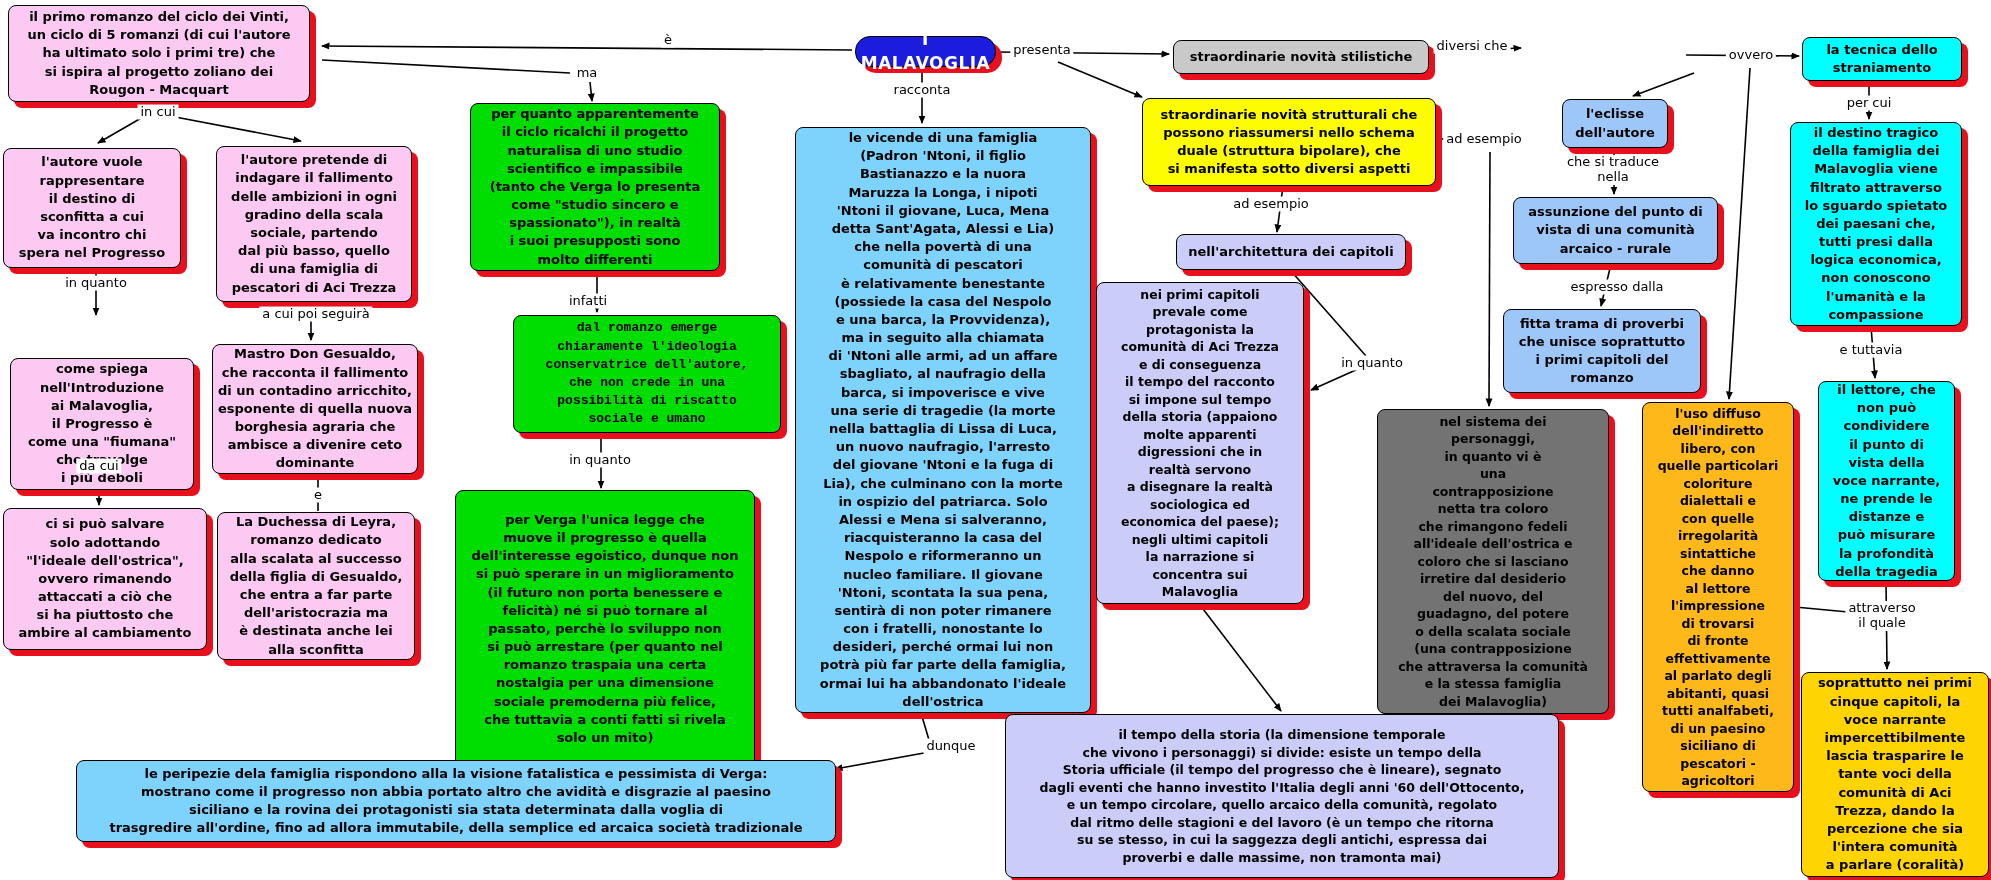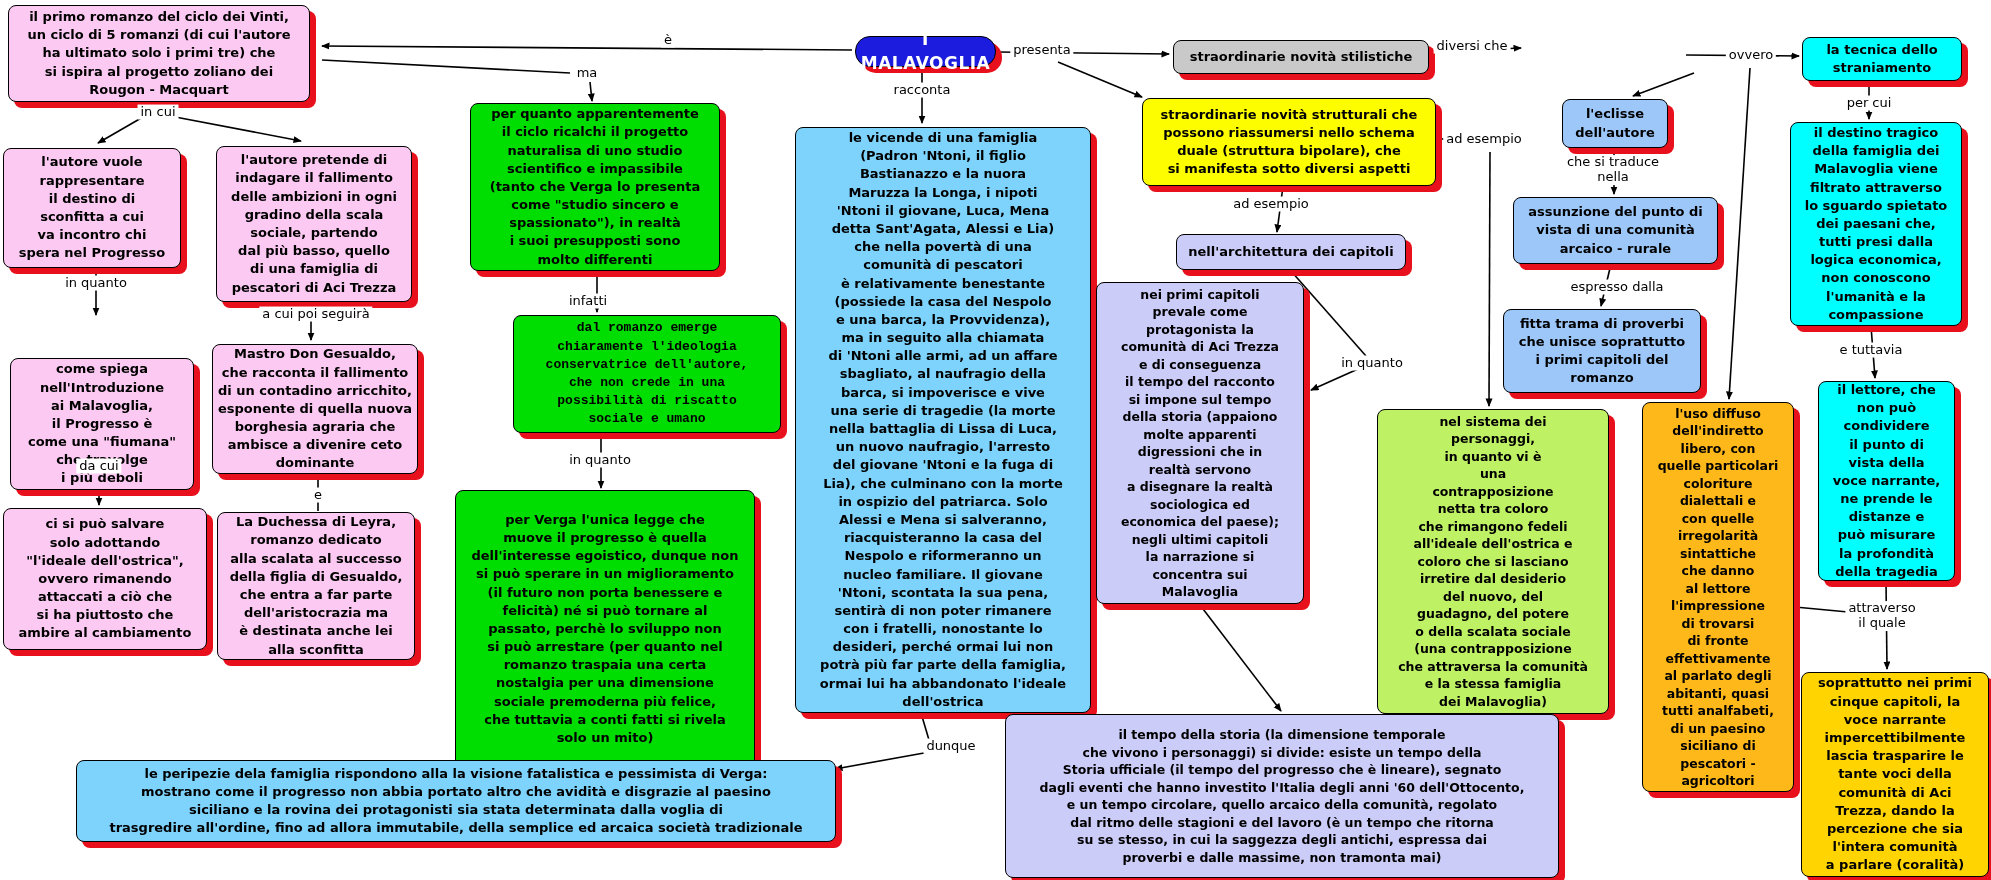--- a/index.html
+++ b/index.html
@@ -13,21 +13,21 @@
         text-align:center;white-space:pre-line;font-weight:bold;font-size:13px;line-height:1.4;
         color:#000;border:1.6px solid #000;border-radius:8px;box-sizing:border-box;
         padding:2px 4px;box-shadow:6px 6px 0 0 #e8101c;pointer-events:auto;}
   .c-pink{background:#fbc9f1}
   .c-green{background:#00dd00}
   .c-red{background:#7dd3fc}
   .c-yellow{background:#fdfd00}
   .c-gold{background:#ffd400}
   .c-gray{background:#c9c9c9}
   .c-lavender{background:#ccccf8}
-  .c-lightgreen{background:#bef264}
+  .c-lightgreen{background:#737373}
   .c-orange{background:#ffb81a}
   .c-blue{background:#9cc7f8}
   .c-cyan{background:#00ffff}
   .c-title{background:#1c1cdf;color:#ffffff;font-size:17px;letter-spacing:.5px;border-radius:15px}
   .edge-label{position:absolute;transform:translate(-50%,-50%);background:#ffffff;
               padding:0 3px;font-size:13px;line-height:1.15;text-align:center;
               white-space:pre-line;color:#000;pointer-events:auto;}
 </style>
 </head>
 <body>

